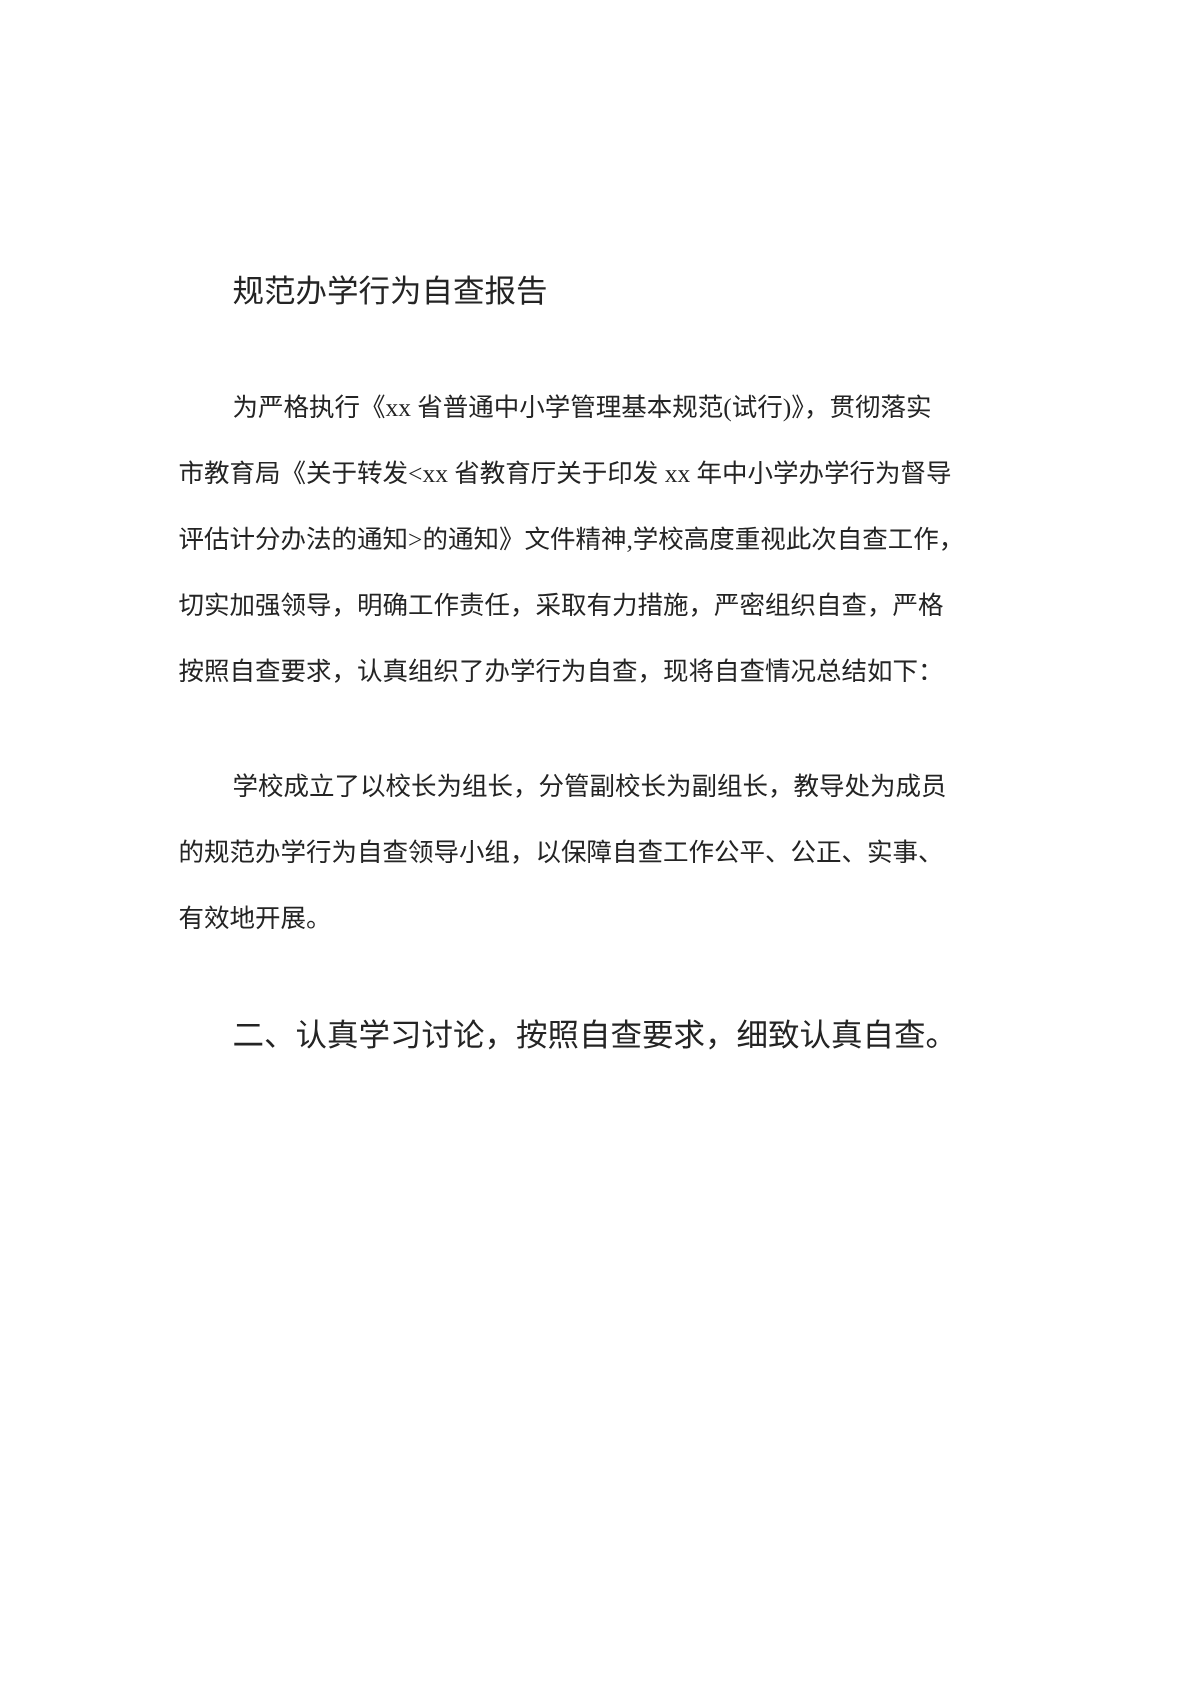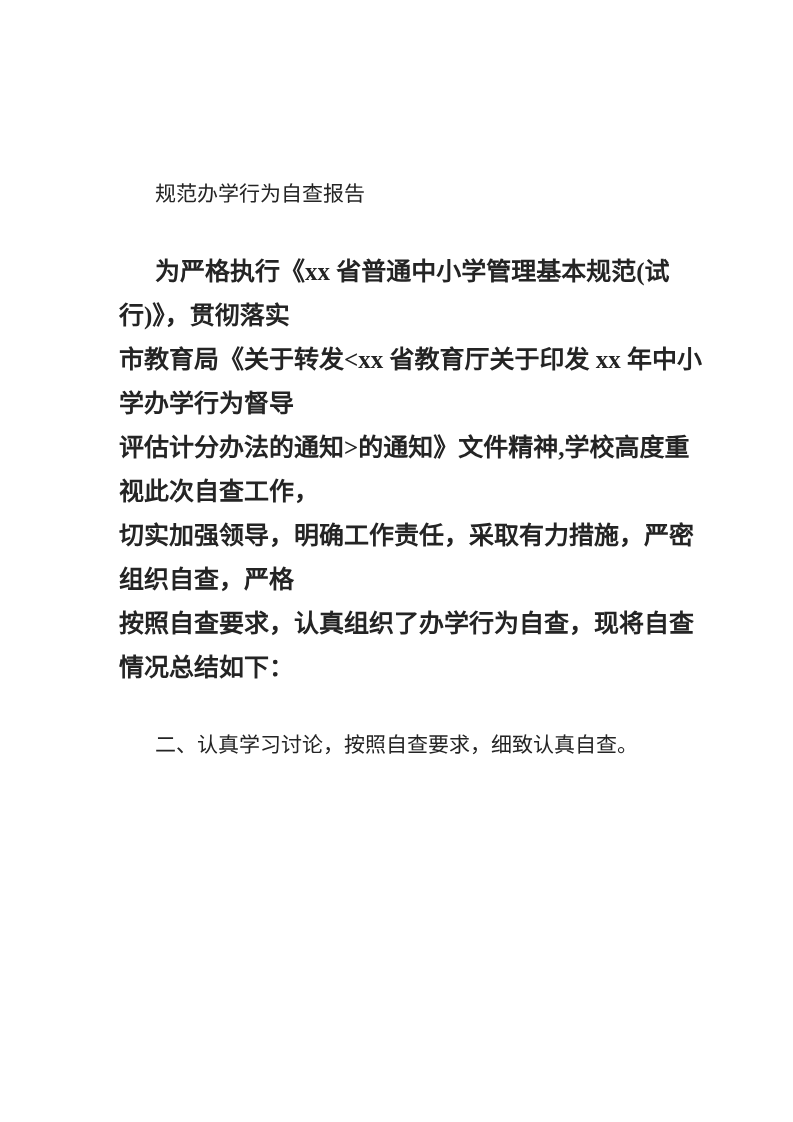--- a/index.html
+++ b/index.html
@@ -21,27 +21,26 @@
   }
   .doc-title {
     font-size: 21px;
     line-height: 44px;
     font-weight: normal;
     margin: 0 0 34px 0;
     text-indent: 36px;
     white-space: pre-line;
   }
   .doc-para {
-    font-size: 25px;
+    font-size: 17px;
     line-height: 44px;
     margin: 0 0 33px 0;
     text-indent: 36px;
     white-space: pre-line;
     text-align: left;
-    font-weight: bold;
   }
   .doc-heading {
     font-size: 21px;
     line-height: 44px;
     font-weight: normal;
     margin: 0 0 44px 0;
     text-indent: 36px;
     white-space: pre-line;
   }
 </style>
@@ -51,16 +50,19 @@
 <div class="page">
   <h1 class="doc-title">规范办学行为自查报告</h1>
 
   <p class="doc-para">为严格执行《xx 省普通中小学管理基本规范(试行)》，贯彻落实
 市教育局《关于转发&lt;xx 省教育厅关于印发 xx 年中小学办学行为督导
 评估计分办法的通知&gt;的通知》文件精神,学校高度重视此次自查工作，
 切实加强领导，明确工作责任，采取有力措施，严密组织自查，严格
 按照自查要求，认真组织了办学行为自查，现将自查情况总结如下：</p>
 
 
+  <p class="doc-para">学校成立了以校长为组长，分管副校长为副组长，教导处为成员
+的规范办学行为自查领导小组，以保障自查工作公平、公正、实事、
+有效地开展。</p>
 
   <h2 class="doc-heading">二、认真学习讨论，按照自查要求，细致认真自查。</h2>
 
 </div>
 
 </body></html>

